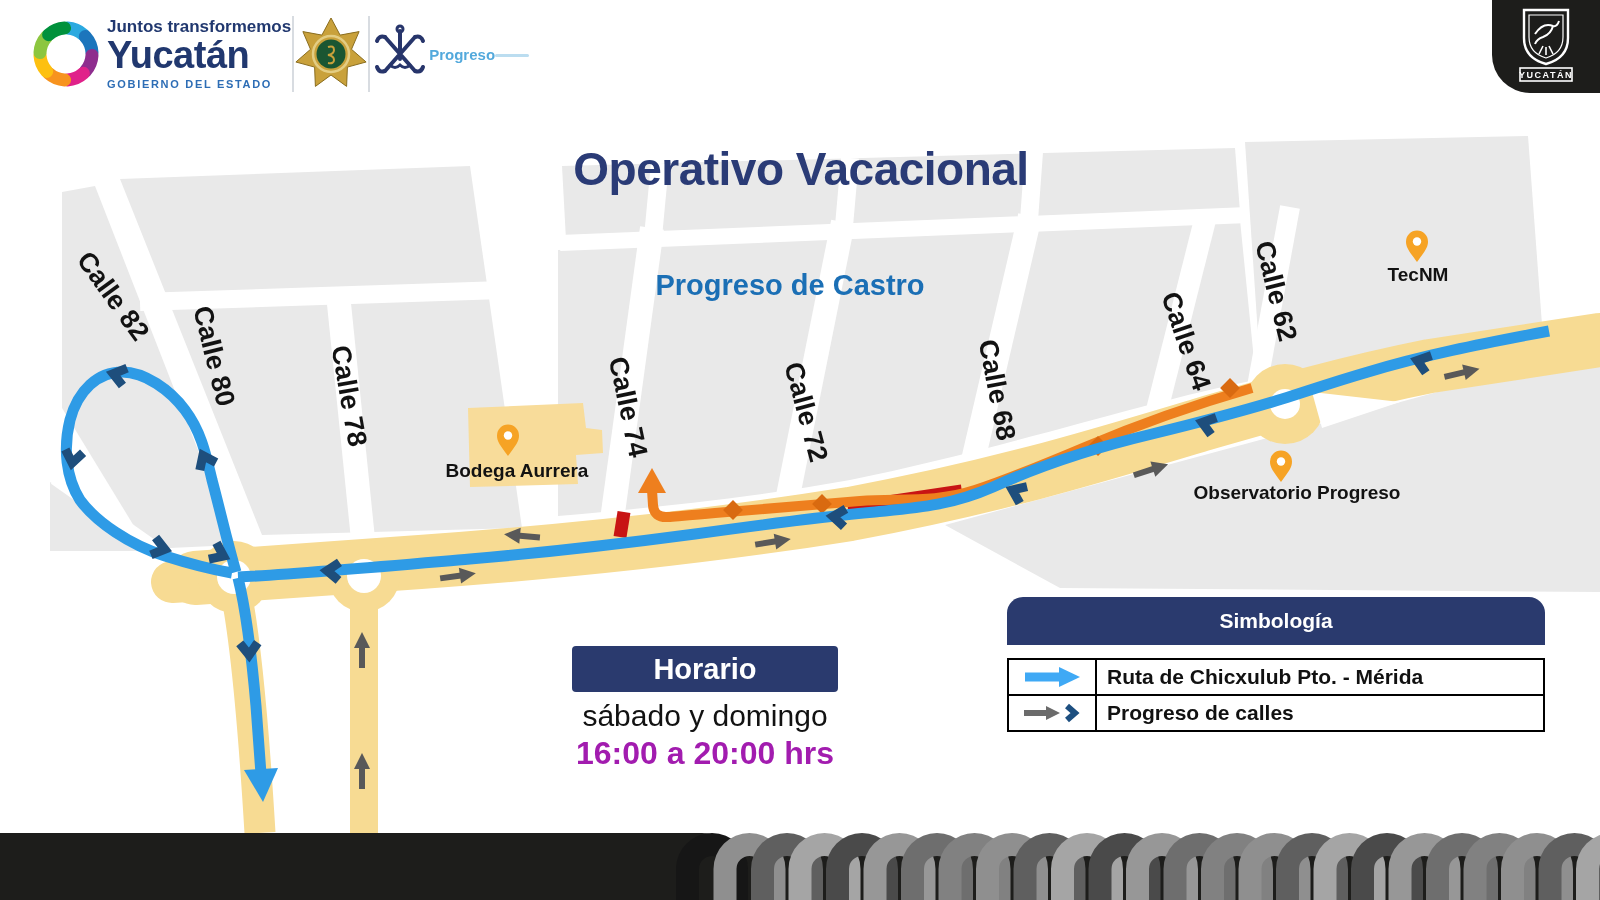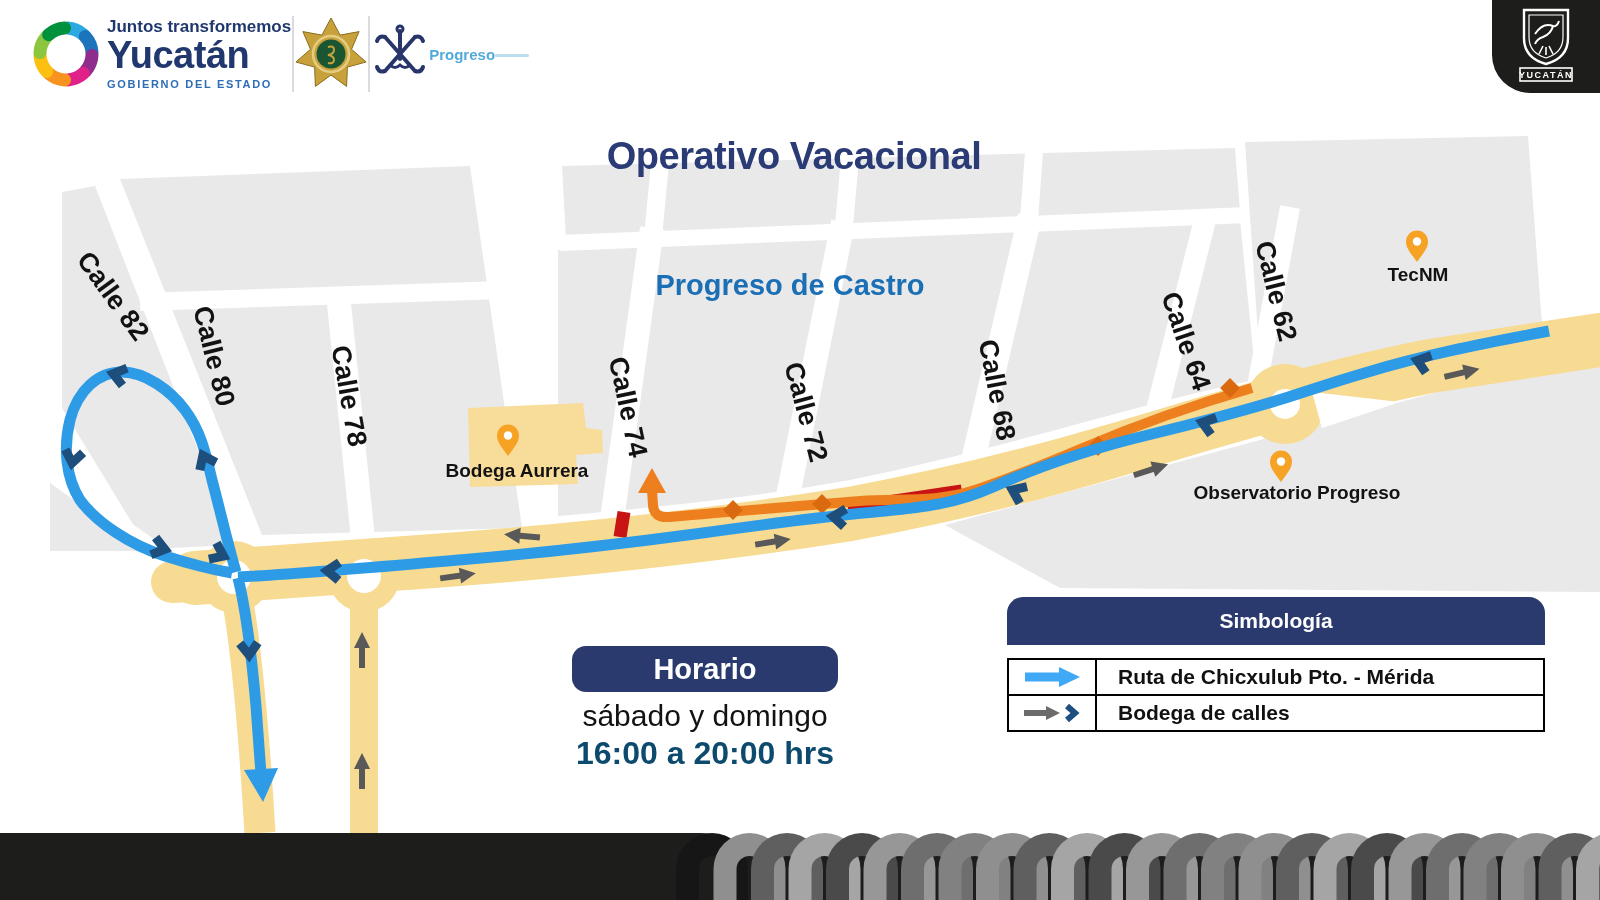--- a/index.html
+++ b/index.html
@@ -17,39 +17,39 @@
   .progreso-wrap{display:flex;flex-direction:row;align-items:center}
   .progreso-name{font-size:15px;font-weight:bold;color:#53A9DC;margin-top:1px}
   .progreso-sub{width:34px;height:3px;background:#BBDDF0;margin-top:3px;border-radius:2px}
 
   
   .corner-badge{position:absolute;top:0;right:0;width:108px;height:93px;background:#1D1D1B;
     border-bottom-left-radius:38px;display:flex;align-items:center;justify-content:center;z-index:5}
 
   
   .page-title{position:absolute;top:126px;left:0;width:1570px;text-align:center;
-    font-size:38px;font-weight:bold;color:#2A3B76;letter-spacing:-0.5px;z-index:4;margin:9px}
+    font-size:46px;font-weight:bold;color:#2A3B76;letter-spacing:-0.5px;z-index:4;margin:16px}
 
   
   .schedule{position:absolute;left:525px;top:646px;width:360px;text-align:center;z-index:4}
-  .schedule-head{margin:0 auto;width:266px;height:46px;background:#2A3A6E;border-radius:14px;
+  .schedule-head{margin:0 auto;width:266px;height:46px;background:#2A3A6E;border-radius:4px;
     color:#fff;font-size:29px;font-weight:bold;line-height:46px}
   .schedule-days{font-size:30px;color:#121212;margin-top:7px}
-  .schedule-hours{font-size:32px;font-weight:bold;color:#0c4a6e;margin-top:2px}
+  .schedule-hours{font-size:32px;font-weight:bold;color:#a21caf;margin-top:2px}
 
   
   .legend{position:absolute;left:1007px;top:597px;width:538px;z-index:4}
   .legend-header{height:48px;background:#2A3A6E;border-radius:16px 16px 0 0;color:#fff;
     text-align:center;font-size:21px;font-weight:bold;line-height:48px}
   .legend-table{margin-top:13px;border:2px solid #000;background:#fff}
   .legend-row{display:flex;align-items:center;height:34px;border-bottom:2px solid #000}
   .legend-row:last-child{border-bottom:none}
   .legend-sym{width:86px;height:100%;display:flex;justify-content:center;align-items:center;
     border-right:2px solid #000;flex:none}
-  .legend-label{padding-left:21px;font-size:21px;font-weight:bold;color:#111;white-space:nowrap}
+  .legend-label{padding-left:10px;font-size:21px;font-weight:bold;color:#111;white-space:nowrap}
 
   
   .street-label{font-size:27px;font-weight:bold;fill:#121212;text-anchor:middle;dominant-baseline:central}
   .poi-label{font-size:19px;font-weight:bold;fill:#121212;text-anchor:middle}
   .area-label{font-size:29px;font-weight:bold;fill:#1B6FB5;text-anchor:middle}
   .badge-ribbon-text{font-size:9px;font-weight:bold;fill:#fff;letter-spacing:1.5px;text-anchor:middle}
 </style>
 </head>
 <body>
 
@@ -286,18 +286,18 @@
         <div class="legend-label">Ruta de Chicxulub Pto. - Mérida</div>
       </div>
       <div class="legend-row">
         <div class="legend-sym">
           <svg width="60" height="20" viewBox="0 0 60 20">
               <line x1="2" y1="10" x2="26" y2="10" stroke="#6b6b6b" stroke-width="6"></line>
               <path d="M24 3 L38 10 L24 17 Z" fill="#6b6b6b"></path>
               <path d="M45 3 L53 10 L45 17" stroke="#1D4F80" stroke-width="6" fill="none"></path>
             </svg>
         </div>
-        <div class="legend-label">Bodega de calles</div>
+        <div class="legend-label">Progreso de calles</div>
       </div>
     </div>
   </div>
 
 </div>
 
 </body></html>

